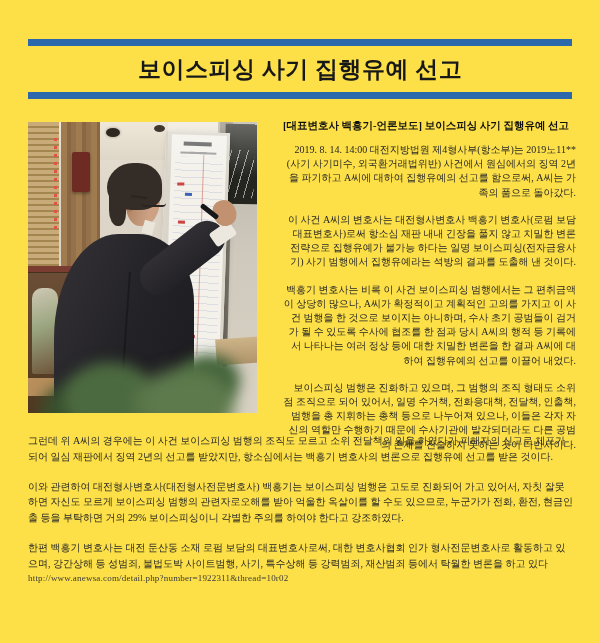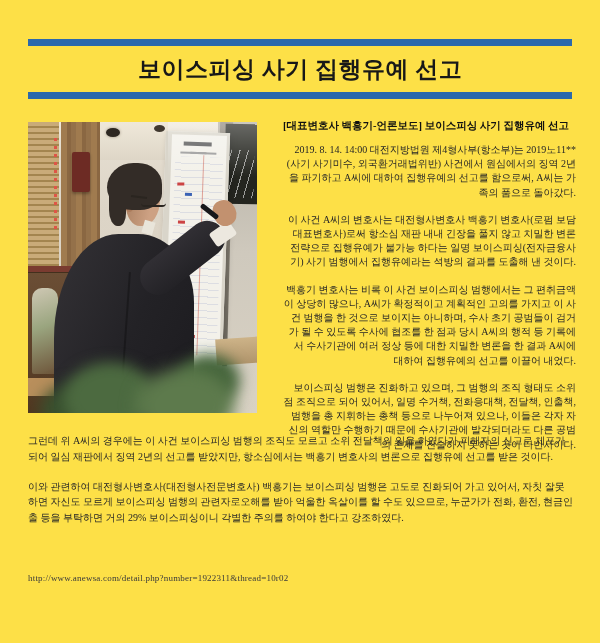--- a/index.html
+++ b/index.html
@@ -134,23 +134,24 @@
     <div class="ph-plant4"></div>
     <div class="ph-plant1"></div>
     <div class="ph-plant3"></div>
     <div class="ph-plant2"></div>
   </div>
 
   <div class="col">
     <h2>[대표변호사 백흥기-언론보도] 보이스피싱 사기 집행유예 선고</h2>
     <p>2019. 8. 14. 14:00 대전지방법원 제4형사부(항소부)는 2019노11** (사기 사기미수, 외국환거래법위반) 사건에서 원심에서의 징역 2년을 파기하고 A씨에 대하여 집행유예의 선고를 함으로써, A씨는 가족의 품으로 돌아갔다.</p>
     <p>이 사건 A씨의 변호사는 대전형사변호사 백흥기 변호사(로펌 보담 대표변호사)로써 항소심 재판 내내 긴장을 풀지 않고 치밀한 변론 전략으로 집행유예가 불가능 하다는 일명 보이스피싱(전자금융사기) 사기 범행에서 집행유예라는 석방의 결과를 도출해 낸 것이다.</p>
-    <p>백흥기 변호사는 비록 이 사건 보이스피싱 범행에서는 그 편취금액이 상당히 많으나, A씨가 확정적이고 계획적인 고의를 가지고 이 사건 범행을 한 것으로 보이지는 아니하며, 수사 초기 공범들이 검거가 될 수 있도록 수사에 협조를 한 점과 당시 A씨의 행적 등 기록에서 수사기관에 여러 정상 등에 대한 치밀한 변론을 한 결과 A씨에 대하여 집행유예의 선고를 이끌어 내었다.</p>
+    <p>백흥기 변호사는 비록 이 사건 보이스피싱 범행에서는 그 편취금액이 상당히 많으나, A씨가 확정적이고 계획적인 고의를 가지고 이 사건 범행을 한 것으로 보이지는 아니하며, 수사 초기 공범들이 검거가 될 수 있도록 수사에 협조를 한 점과 당시 A씨의 행적 등 기록에서 나타나는 여러 정상 등에 대한 치밀한 변론을 한 결과 A씨에 대하여 집행유예의 선고를 이끌어 내었다.</p>
     <p>보이스피싱 범행은 진화하고 있으며, 그 범행의 조직 형태도 소위 점 조직으로 되어 있어서, 일명 수거책, 전화응대책, 전달책, 인출책, 범행을 총 지휘하는 총책 등으로 나누어져 있으나, 이들은 각자 자신의 역할만 수행하기 때문에 수사기관에 발각되더라도 다른 공범의 존재를 진술하지 못하는 것이 다반사이다.</p>
   </div>
 
   <div class="full">
     <p>그런데 위 A씨의 경우에는 이 사건 보이스피싱 범행의 조직도 모르고 소위 전달책의 일을 하였다가 피해자의 신고로 체포가 되어 일심 재판에서 징역 2년의 선고를 받았지만, 항소심에서는 백흥기 변호사의 변론으로 집행유예 선고를 받은 것이다.</p>
     <p>이와 관련하여 대전형사변호사(대전형사전문변호사) 백흥기는 보이스피싱 범행은 고도로 진화되어 가고 있어서, 자칫 잘못하면 자신도 모르게 보이스피싱 범행의 관련자로오해를 받아 억울한 옥살이를 할 수도 있으므로, 누군가가 전화, 환전, 현금인출 등을 부탁하면 거의 29% 보이스피싱이니 각별한 주의를 하여야 한다고 강조하였다.</p>
+    <p>한편 백흥기 변호사는 대전 둔산동 소재 로펌 보담의 대표변호사로써, 대한 변호사협회 인가 형사전문변호사로 활동하고 있으며, 강간상해 등 성범죄, 불법도박 사이트범행, 사기, 특수상해 등 강력범죄, 재산범죄 등에서 탁월한 변론을 하고 있다</p>
   </div>
 
   <div class="footer">http://www.anewsa.com/detail.php?number=1922311&amp;thread=10r02</div>
 </div>
 
 </body></html>

